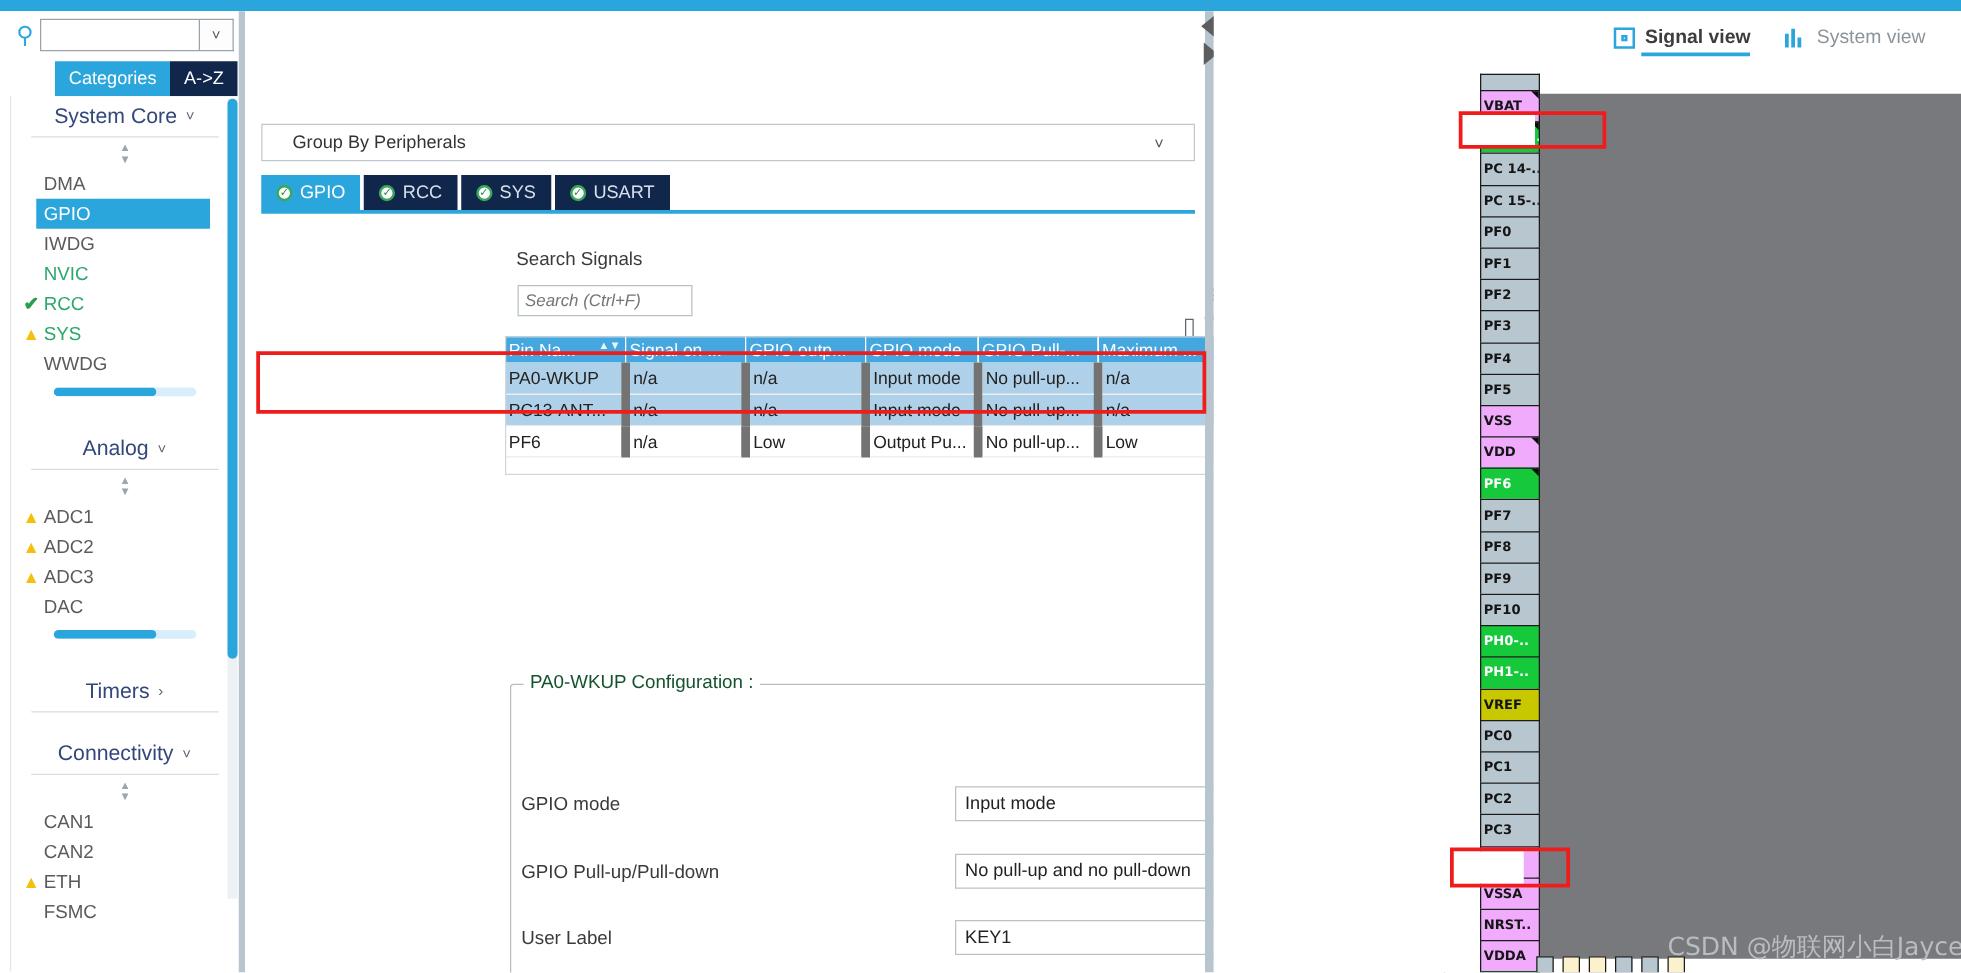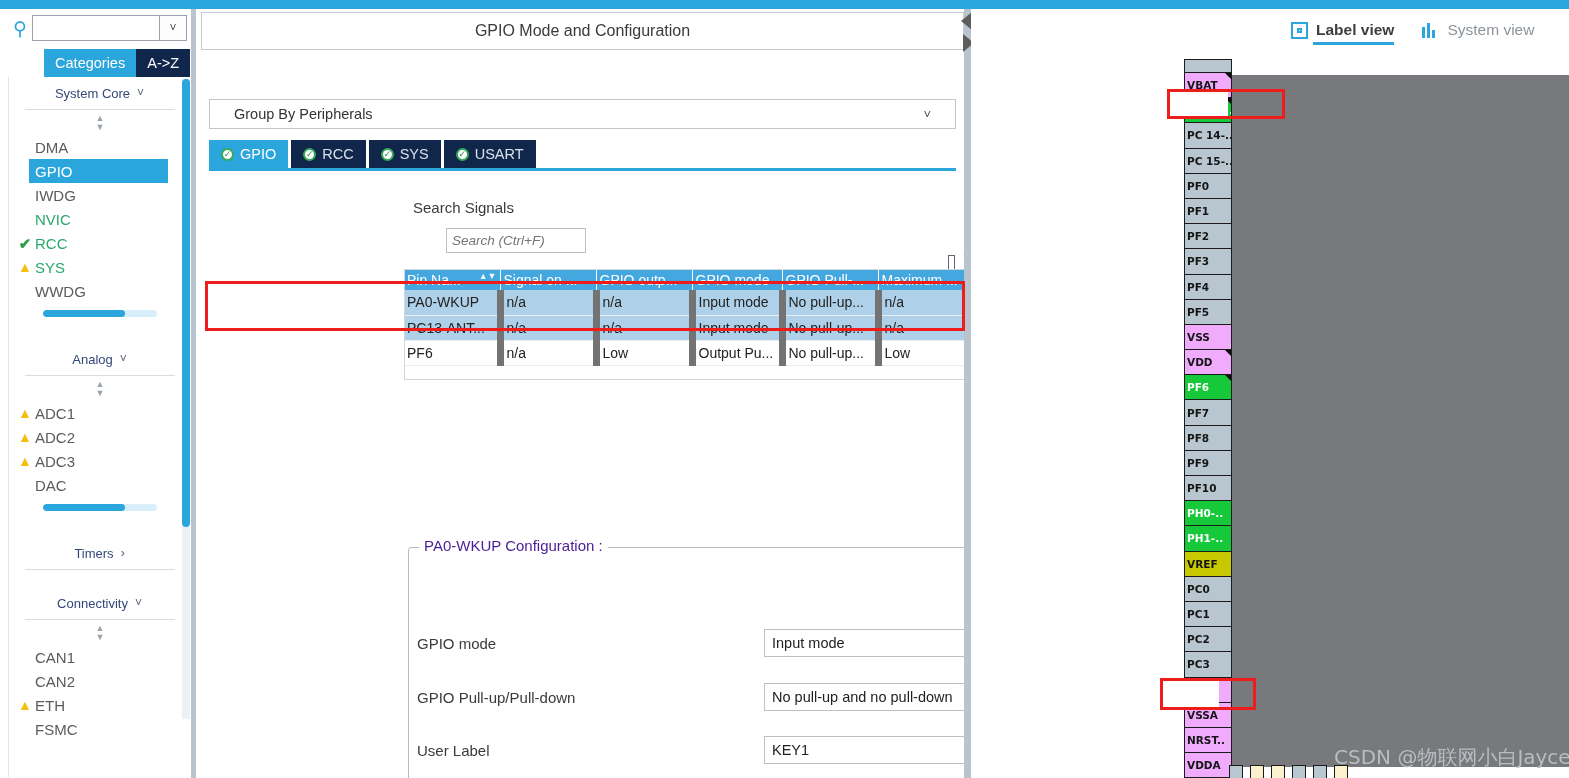--- a/index.html
+++ b/index.html
@@ -57,21 +57,21 @@
   .tab-cat.inactive { background: #10264b; width: 62px; }
 
   .cat-panel {
     position: absolute; left: 8px; top: 68px; width: 182px; height: 700px;
     background: #ffffff; border-left: 1px solid #e2e6e9; overflow: hidden;
   }
   .group-head {
     display: flex; align-items: center; justify-content: center;
     width: 160px; margin: 0 auto; height: 32px; position: relative;
   }
-  .group-title { color: #33477a; font-size: 13px; }
+  .group-title { color: #33477a; font-size: 17px; }
   .group-caret { margin-left: 7px; color: #5a6477; font-size: 12px; line-height: 1; }
   .group-rule { width: 150px; height: 1px; background: #d9dde1; margin: 0 auto 3px auto; }
   .spin {
     width: 100%; text-align: center; color: #9aa4ad; font-size: 9px;
     line-height: 9px; letter-spacing: -1px; padding: 1px 0 3px 0;
   }
   .spin span { display: block; }
   .item {
     display: flex; align-items: center; height: 24px; padding-left: 26px;
     font-size: 15px; color: #5b5b5b; position: relative;
@@ -146,21 +146,21 @@
   .ptab-underline {
     position: absolute; left: 13px; top: 159px; width: 747px; height: 3px;
     background: #2ba6dd;
   }
 
   .signals-lbl {
     position: absolute; left: 217px; top: 190px; font-size: 15px; color: #3a3a3a;
   }
   .sigsearch {
     position: absolute; left: 218px; top: 219px; width: 140px; height: 25px;
-    border: 1px solid #b8c1c8; background: #fff; margin-left: 32px;
+    border: 1px solid #b8c1c8; background: #fff;
   }
   .sigsearch input {
     width: 100%; height: 100%; border: 0; outline: none; padding: 0 5px;
     font-family: "Liberation Sans", sans-serif; font-size: 13.5px;
     font-style: italic; color: #8b939a; background: transparent;
   }
   .modpins {
     position: absolute; left: 752px; top: 219px; display: flex; align-items: center;
     gap: 8px; font-size: 15px; color: #3a3a3a;
   }
@@ -201,21 +201,21 @@
     border: 1px solid #cfd6dc; pointer-events: none;
   }
 
   
   .fs {
     position: absolute; left: 212px; top: 538px; width: 748px; height: 238px;
     border: 1px solid #b6bec5; border-radius: 3px;
   }
   .fs-legend {
     position: absolute; left: 10px; top: -11px; background: #ffffff;
-    padding: 0 5px; font-size: 15px; color: #4c1d95;
+    padding: 0 5px; font-size: 15px; color: #14532d;
   }
   .frow {
     position: absolute; left: 8px; width: 730px; height: 30px;
     display: flex; align-items: center;
   }
   .frow .lbl { width: 348px; font-size: 15px; color: #3a3a3a; padding-left: 0; }
   .fctl {
     width: 384px; height: 28px; border: 1px solid #b9c2c9; background: #fff;
     display: flex; align-items: center; padding: 0 7px; font-size: 14.5px; color: #222;
   }
@@ -442,21 +442,20 @@
     </div>
 
     <div class="sb-scrollbar">
         <i></i>
       </div>
   </div>
   <div class="sidebar-edge"></div>
 
   <div class="center">
 
-    <div class="panel-title">GPIO Mode and Configuration</div>
 
     <div class="groupby">
       <span>Group By Peripherals</span>
       <span class="cv">˅</span>
     </div>
 
     <div class="ptabs">
       <div class="ptab active">
         <span class="dot">✓</span>
         <span>GPIO</span>
@@ -578,21 +577,21 @@
   <div class="coll-arrows">
     <span class="a a1"></span>
     <span class="a a2"></span>
   </div>
 
   <div class="right">
 
     <div class="view-tabs">
       <div class="vtab active">
         <span class="icon-chip"></span>
-        <span class="vlabel">Label view</span>
+        <span class="vlabel">Signal view</span>
       </div>
       <div class="vtab">
         <span class="icon-bars">
           <i style="height:11px"></i>
             <i style="height:15px"></i>
             <i style="height:8px"></i>
         </span>
         <span class="vlabel">System view</span>
       </div>
     </div>

